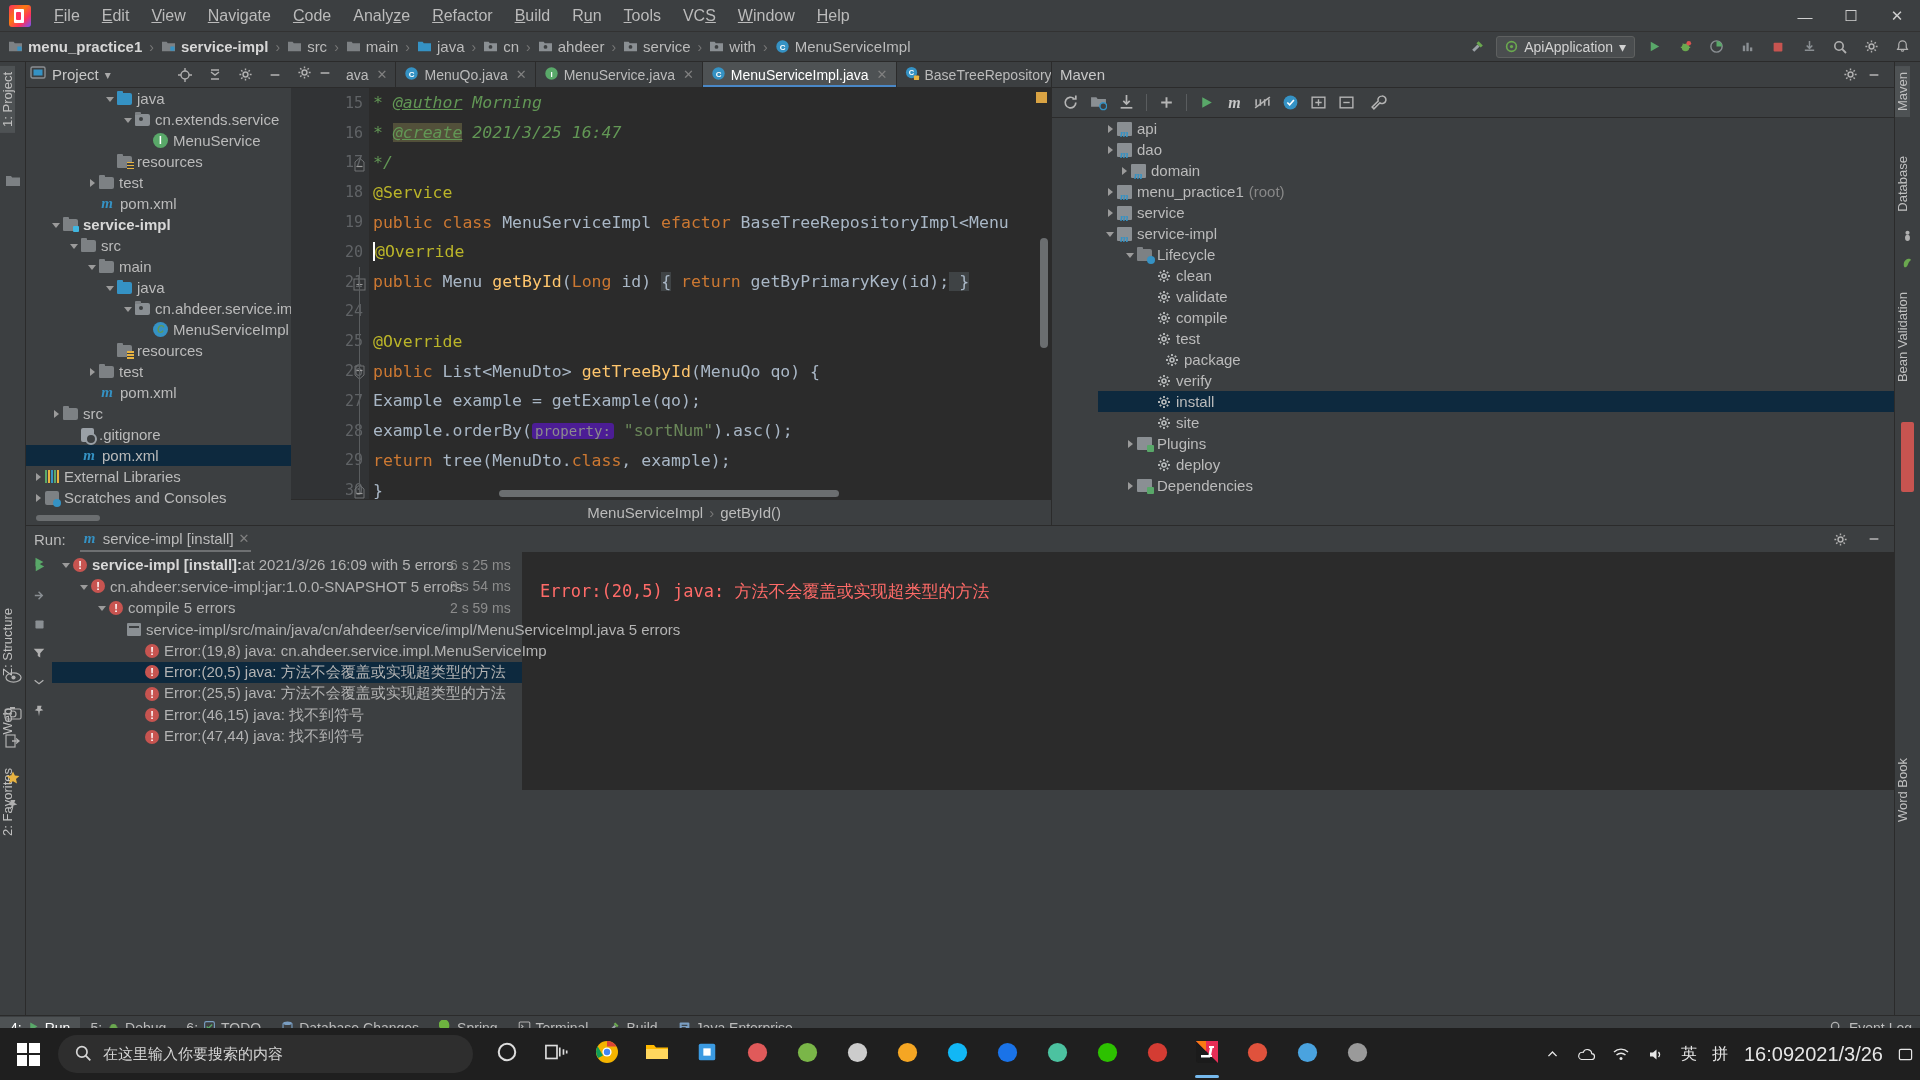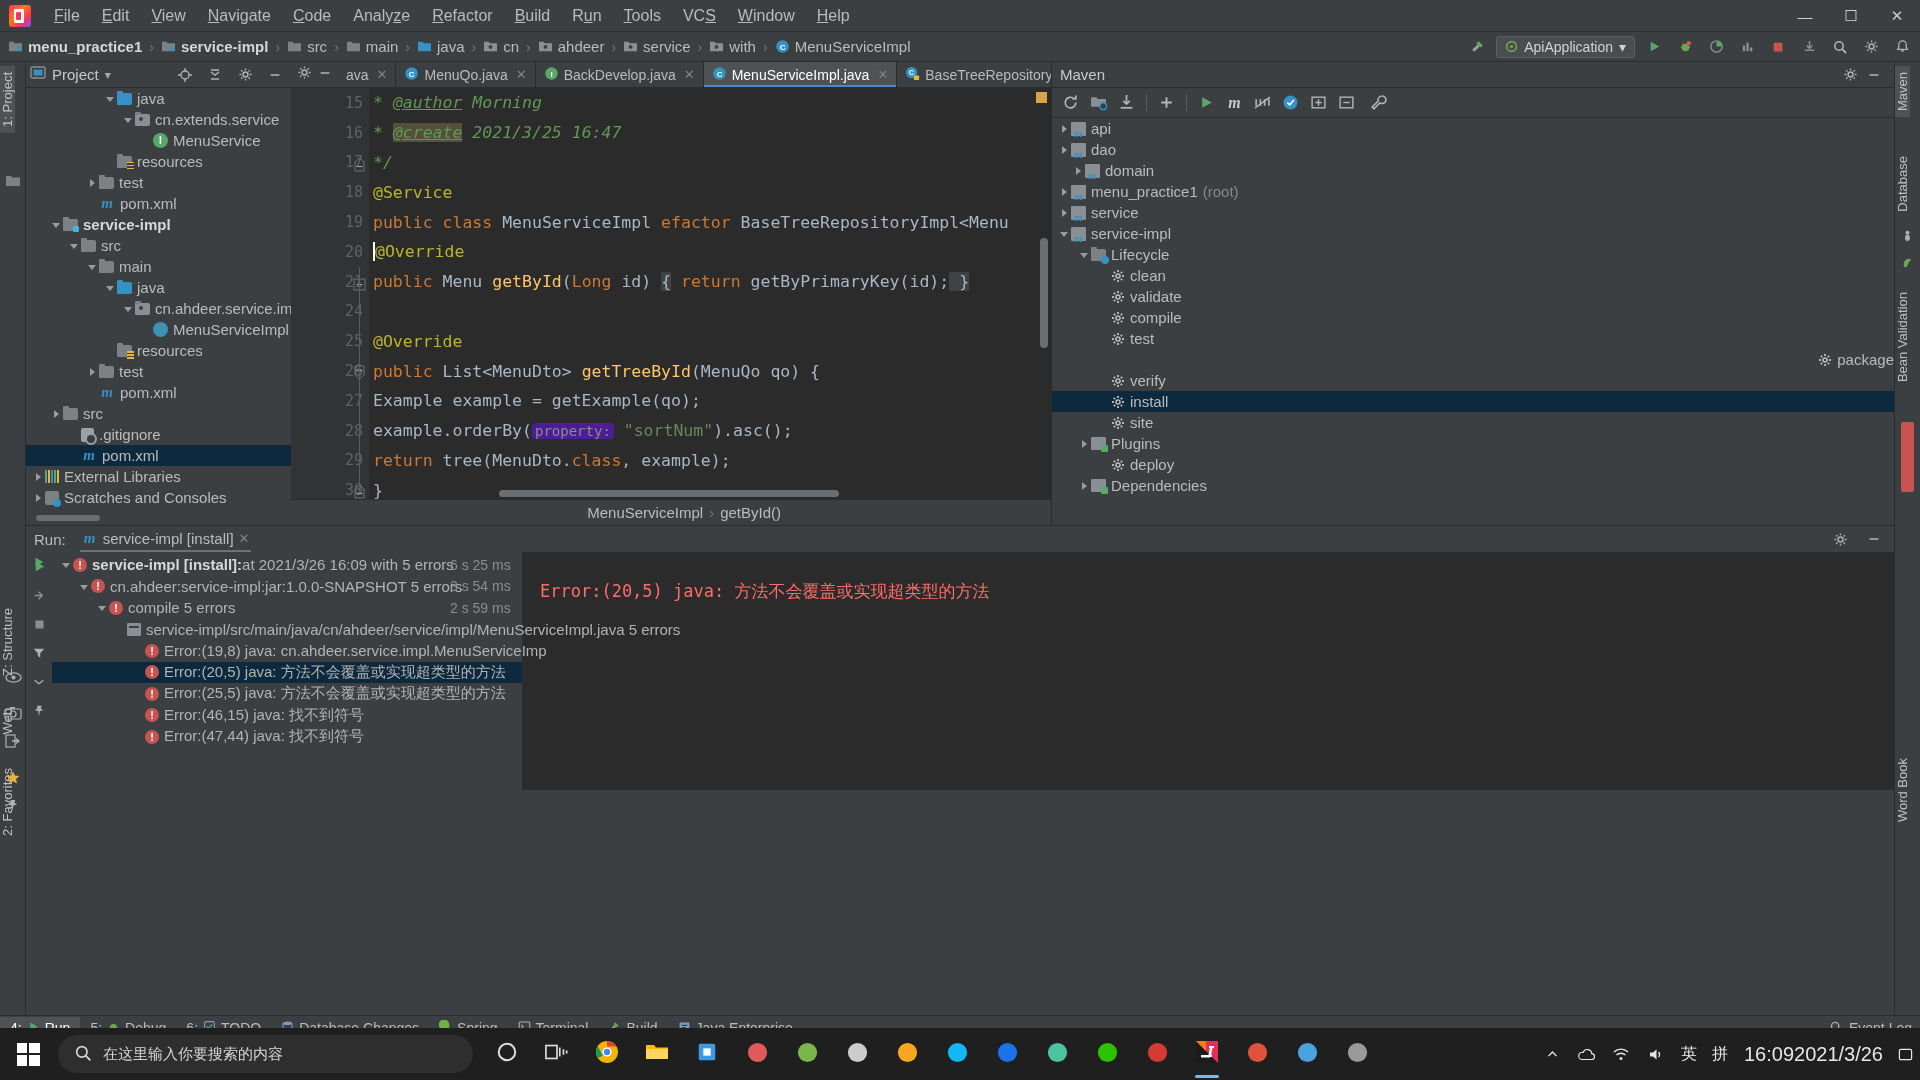--- a/index.html
+++ b/index.html
@@ -178,21 +178,21 @@
   .editor-hscroll{position:absolute;bottom:2px;height:7px;background:#6b6e70;border-radius:4px;}
 
   
   .maven-panel{position:absolute;left:1051px;top:62px;width:843px;height:463px;background:#3c3f41;
     display:flex;flex-direction:column;border-left:1px solid #2b2b2b;}
   .maven-head{height:26px;display:flex;align-items:center;padding:0 8px;font-size:15px;color:#c8c8c8;
     border-bottom:1px solid #2b2b2b;position:relative;}
   .maven-tools{height:30px;display:flex;align-items:center;gap:3px;padding:0 6px;
     border-bottom:1px solid #2b2b2b;}
   .mtool{width:25px;height:25px;display:flex;align-items:center;justify-content:center;color:#b5b5b5;}
-  .maven-tree{flex:1;font-size:15px;overflow:hidden;}
+  .maven-tree{flex:1;font-size:15px;overflow:hidden;margin-left:46px;}
   .mrow{height:21px;display:flex;align-items:center;white-space:nowrap;color:#bbbbbb;}
   .mrow.sel{background:#0d293e;}
   .mv-ic{width:15px;height:14px;flex:none;background:#8a8f93;border-radius:1px;position:relative;}
   .mv-ic::after{content:"m";position:absolute;left:3px;bottom:-3px;font-size:11px;font-weight:bold;
     font-style:italic;color:#3592c4;font-family:"Liberation Serif",serif;}
   .gear{width:14px;height:14px;flex:none;position:relative;color:#b9bcbd;font-size:14px;
     display:flex;align-items:center;justify-content:center;}
   .plug-ic{width:15px;height:13px;flex:none;background:#8a8f93;border-radius:1px;position:relative;}
   .plug-ic::after{content:"";position:absolute;right:-2px;bottom:-2px;width:7px;height:7px;
     background:#59a869;border-radius:1px;}
@@ -692,21 +692,21 @@
             <text x="8" y="11.3" font-size="8.5" font-weight="bold" fill="#fff" text-anchor="middle" font-family="Liberation Sans">C</text>
           </svg></span>
         <span>MenuQo.java</span>
         <span class="x">✕</span>
       </div>
       <div class="tab">
         <span><svg width="15" height="15" viewBox="0 0 16 16">
             <circle cx="8" cy="8" r="6.6" fill="#59a869"></circle>
             <text x="8" y="11.3" font-size="8.5" font-weight="bold" fill="#fff" text-anchor="middle" font-family="Liberation Sans">I</text>
           </svg></span>
-        <span>BackDevelop.java</span>
+        <span>MenuService.java</span>
         <span class="x">✕</span>
       </div>
       <div class="tab active">
         <span><svg width="15" height="15" viewBox="0 0 16 16">
             <circle cx="8" cy="8" r="6.6" fill="#3592c4"></circle>
             <text x="8" y="11.3" font-size="8.5" font-weight="bold" fill="#fff" text-anchor="middle" font-family="Liberation Sans">C</text>
           </svg></span>
         <span>MenuServiceImpl.java</span>
         <span class="x">✕</span>
       </div>
@@ -979,21 +979,21 @@
       <div class="mrow" style="padding-left: 46px;">
         <span class="arrow"></span>
         <span class="gear">
           <svg width="14" height="14" viewBox="0 0 16 16">
             <circle cx="8" cy="8" r="2.3" fill="none" stroke="#b9bcbd" stroke-width="1.8"></circle>
             <path d="M8 1.2v2.2M8 12.6v2.2M1.2 8h2.2M12.6 8h2.2M3.2 3.2l1.6 1.6M11.2 11.2l1.6 1.6M12.8 3.2l-1.6 1.6M4.8 11.2l-1.6 1.6" stroke="#b9bcbd" stroke-width="2.1"></path>
           </svg>
         </span>
         <span class="tlabel">test</span>
       </div>
-      <div class="mrow" style="padding-left: 54px; justify-content: flex-end;">
+      <div class="mrow" style="padding-left: 54px;">
         <span class="arrow"></span>
         <span class="gear">
           <svg width="14" height="14" viewBox="0 0 16 16">
             <circle cx="8" cy="8" r="2.3" fill="none" stroke="#b9bcbd" stroke-width="1.8"></circle>
             <path d="M8 1.2v2.2M8 12.6v2.2M1.2 8h2.2M12.6 8h2.2M3.2 3.2l1.6 1.6M11.2 11.2l1.6 1.6M12.8 3.2l-1.6 1.6M4.8 11.2l-1.6 1.6" stroke="#b9bcbd" stroke-width="2.1"></path>
           </svg>
         </span>
         <span class="tlabel">package</span>
       </div>
       <div class="mrow" style="padding-left: 46px;">

